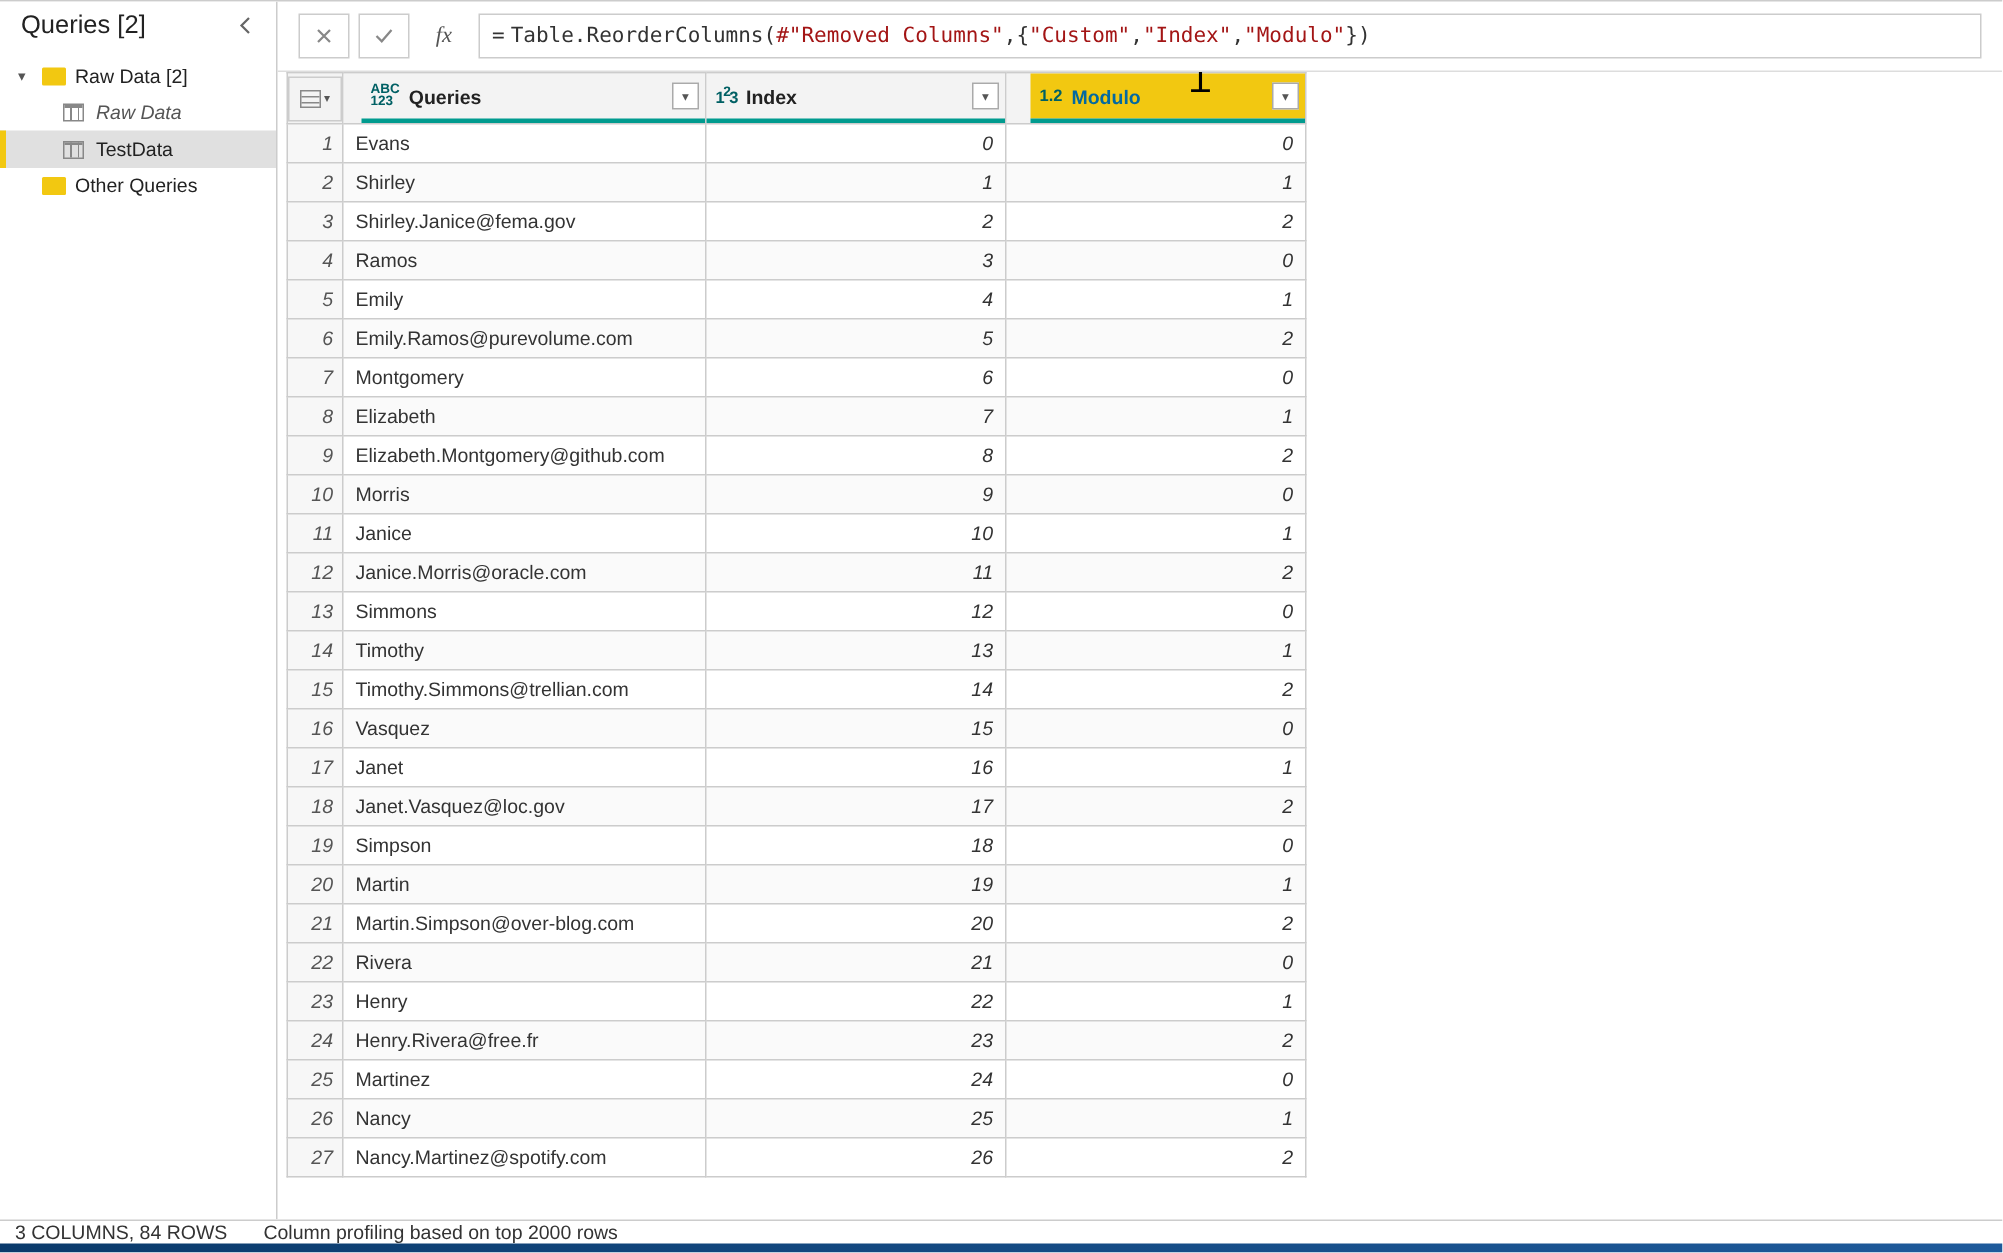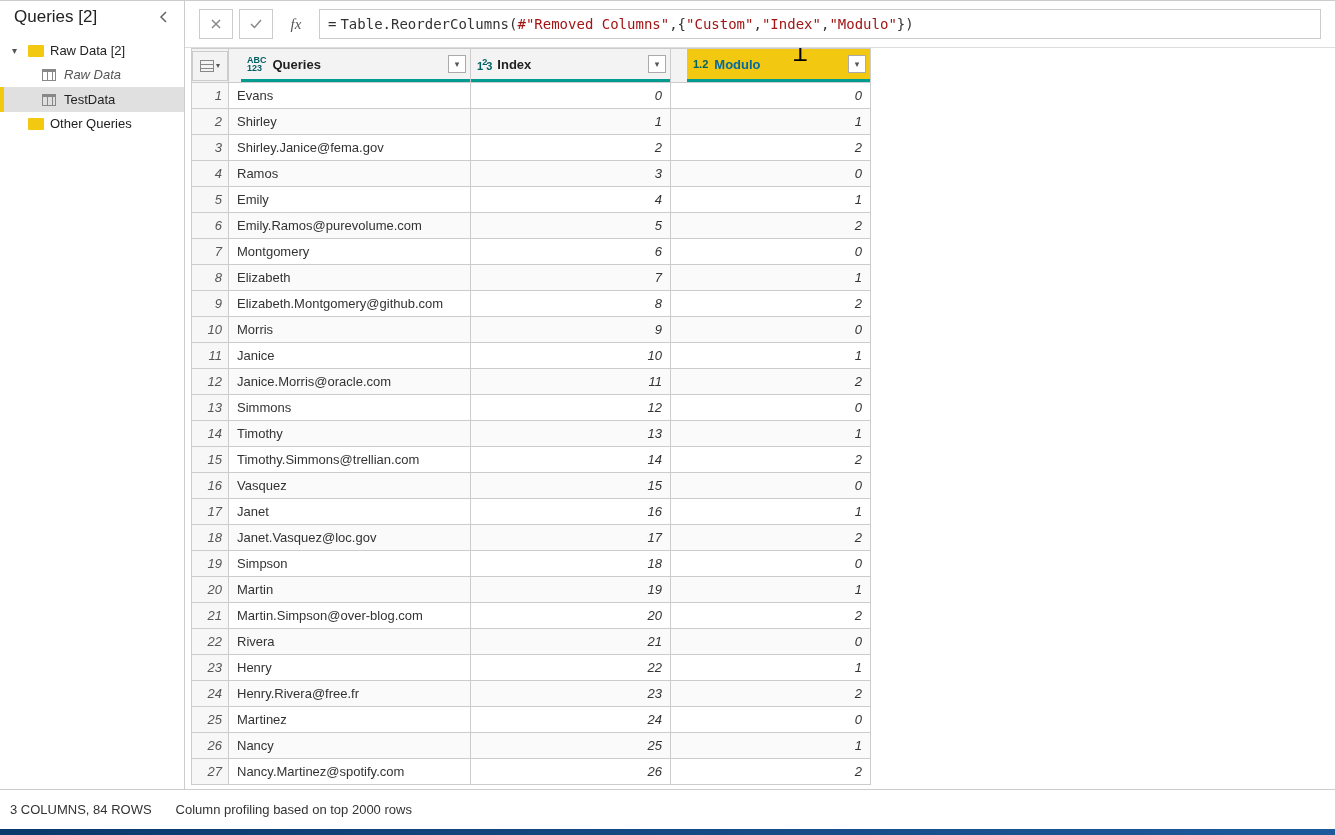--- a/index.html
+++ b/index.html
@@ -52,21 +52,21 @@
 td.cell.text { text-align: left; margin-top: 14px; }
 td.cell.num { text-align: right; font-style: italic; color: #333; }
 th.col-custom { width: 242px; padding-left: 12px; }
 th.col-index { width: 200px; }
 th.col-modulo { width: 200px; padding-left: 16px; }
 .table-menu-btn { width:36px; height:30px; display:flex; align-items:center; justify-content:center; border:1px solid #ccc; background:#f3f3f3;}
 .table-menu-icon{ width:14px; height:12px; display:inline-block; border:1px solid #888; position:relative;}
 .table-menu-icon::before{content:""; position:absolute; left:0; right:0; top:3px; height:1px; background:#888;}
 .table-menu-icon::after{content:""; position:absolute; left:0; right:0; top:7px; height:1px; background:#888;}
 .caret-dn { font-size:8px; color:#555; margin-left:2px;}
-.status-bar { height: 40px; border-top: 1px solid #ccc; display: flex; align-items: center; padding: 0 10px; gap: 24px; font-size: 13px; color: #333; background:#fff;}
+.status-bar { height: 16px; border-top: 1px solid #ccc; display: flex; align-items: center; padding: 0 10px; gap: 24px; font-size: 13px; color: #333; background:#fff;}
 .bottom-strip { height: 6px; background: linear-gradient(to right, #0a3a6b, #1e5a9b);}
 .cursor-overlay { position:absolute; left:590px; top:-4px; font-size:22px; color:#000; pointer-events:none; z-index:5;}
 th.col-h .cursor-overlay{ left:auto; right:62px; top:-8px;}
 tr.data-row:nth-child(even) td.cell { background: #fafafa; }
 </style>
 </head>
 <body>
 
 <div class="app">
   <div class="main">

